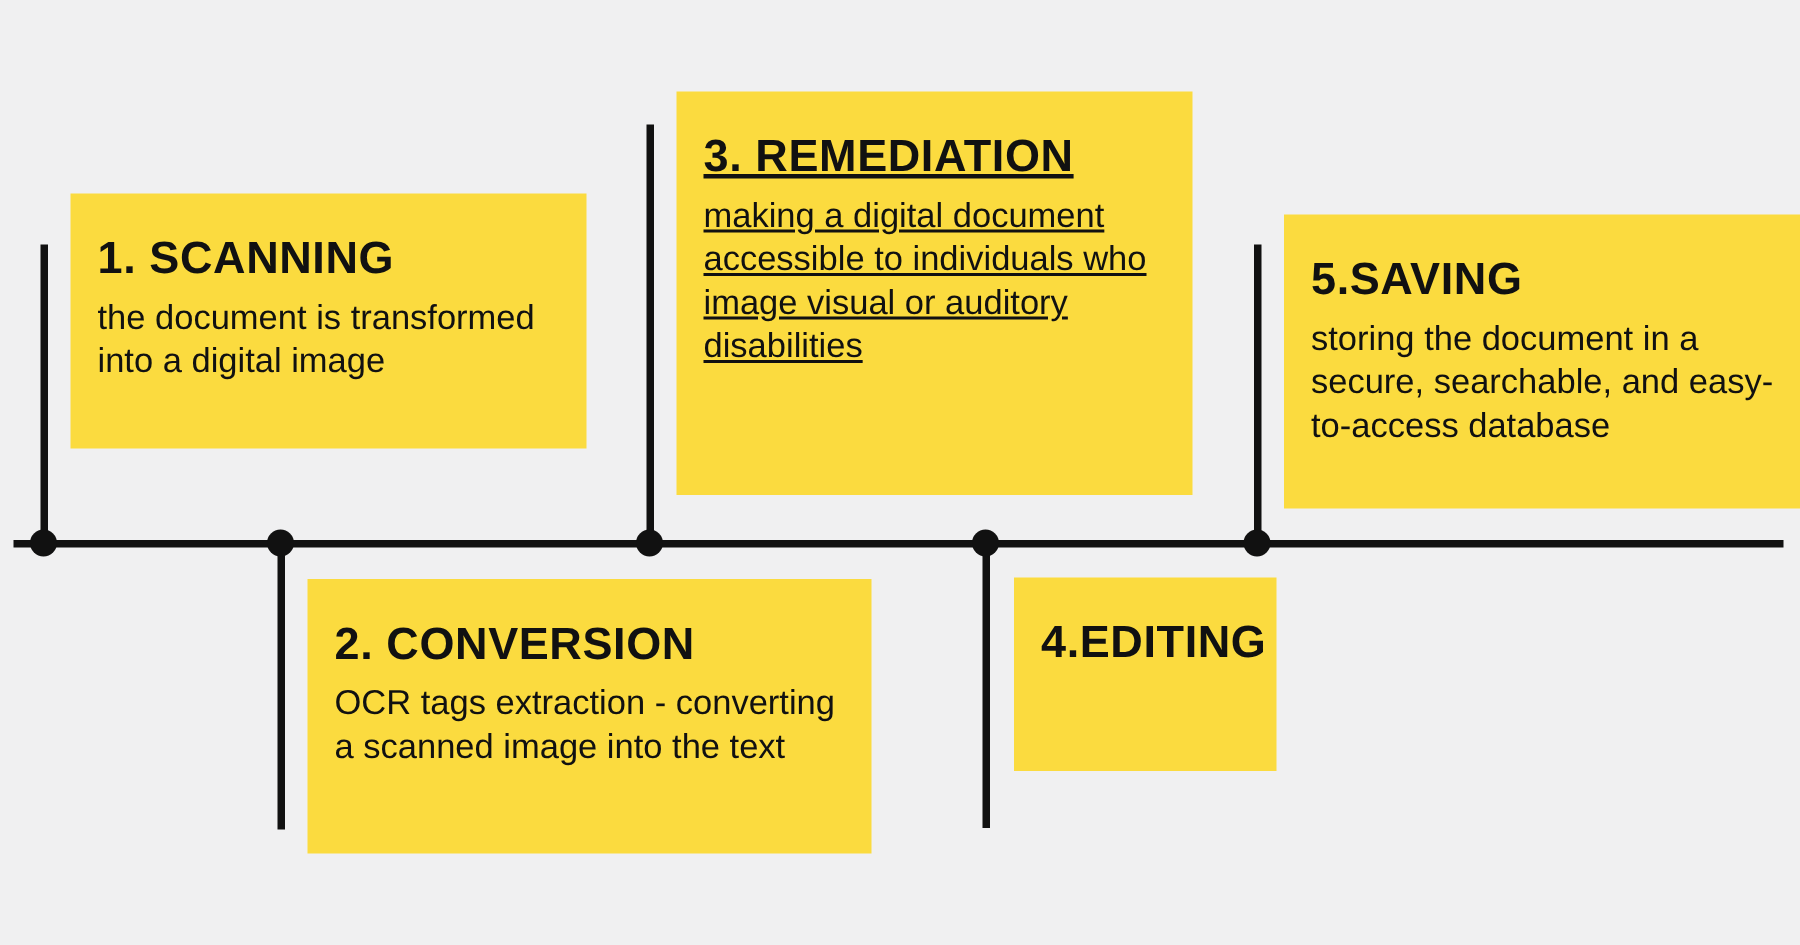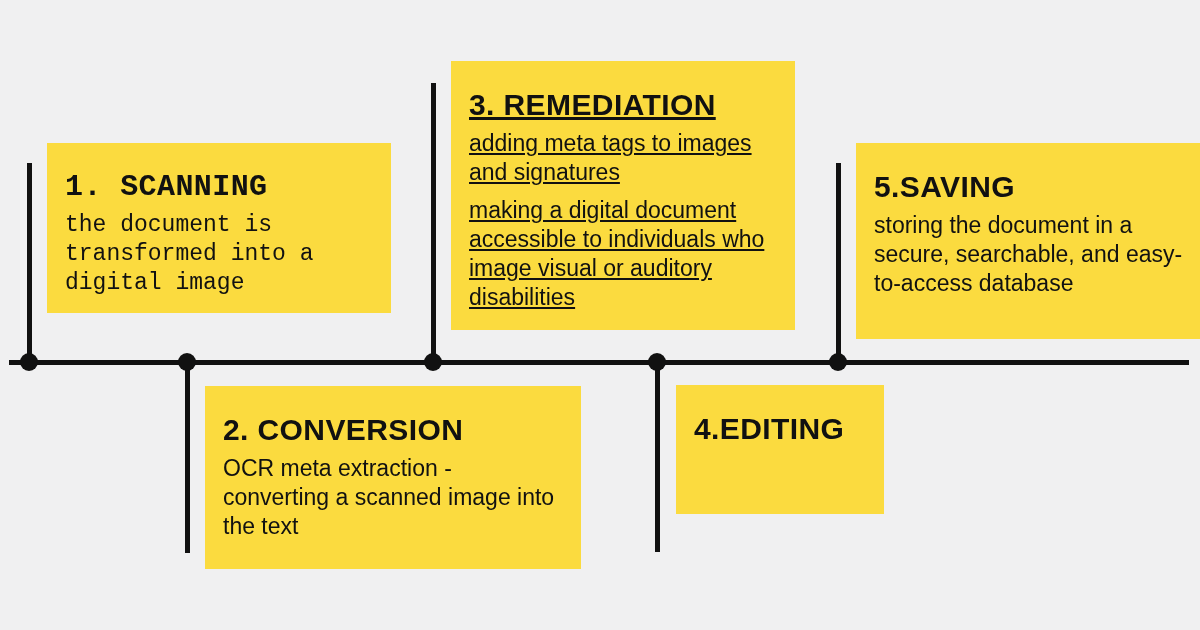--- a/index.html
+++ b/index.html
@@ -44,24 +44,24 @@
   .dot.d1 { left: 20px; }
   .dot.d2 { left: 178px; }
   .dot.d3 { left: 424px; }
   .dot.d4 { left: 648px; }
   .dot.d5 { left: 829px; }
   .card {
     position: absolute;
     background: var(--card);
     padding: 26px 18px 18px 18px;
   }
-  .card.c1 { left: 47px;  top: 143px; width: 344px; height: 170px; font-family: Liberation Mono, monospace; }
+  .card.c1 { left: 47px;  top: 129px; width: 344px; height: 170px; }
   .card.c2 { left: 205px; top: 386px; width: 376px; height: 183px; }
   .card.c3 { left: 451px; top: 61px;  width: 344px; height: 269px; text-decoration: underline; }
-  .card.c4 { left: 676px; top: 385px; width: 208px; height: 129px; }
+  .card.c4 { left: 676px; top: 385px; width: 175px; height: 129px; }
   .card.c5 { left: 856px; top: 143px; width: 365px; height: 196px; }
   .card h2 {
     font-size: 30px;
     font-weight: bold;
     letter-spacing: 0.4px;
     line-height: 36px;
     margin-bottom: 6px;
     white-space: pre;
   }
   .card p {
@@ -90,26 +90,25 @@
   <div class="dot d4"></div>
   <div class="dot d5"></div>
 
   <div class="card c1">
     <h2>1. SCANNING</h2>
     <p>the document is transformed into a digital image</p>
   </div>
 
   <div class="card c2">
     <h2>2. CONVERSION</h2>
-    <p>OCR meta extraction - converting a scanned image into the text</p>
+    <p>OCR tags extraction - converting a scanned image into the text</p>
   </div>
 
   <div class="card c3">
     <h2>3. REMEDIATION</h2>
-    <p>adding meta tags to images and signatures</p>
     <p>making a digital document accessible to individuals who image visual or auditory disabilities</p>
   </div>
 
   <div class="card c4">
     <h2>4.EDITING</h2>
   </div>
 
   <div class="card c5">
     <h2>5.SAVING</h2>
     <p>storing the document in a secure, searchable, and easy-to-access database</p>

